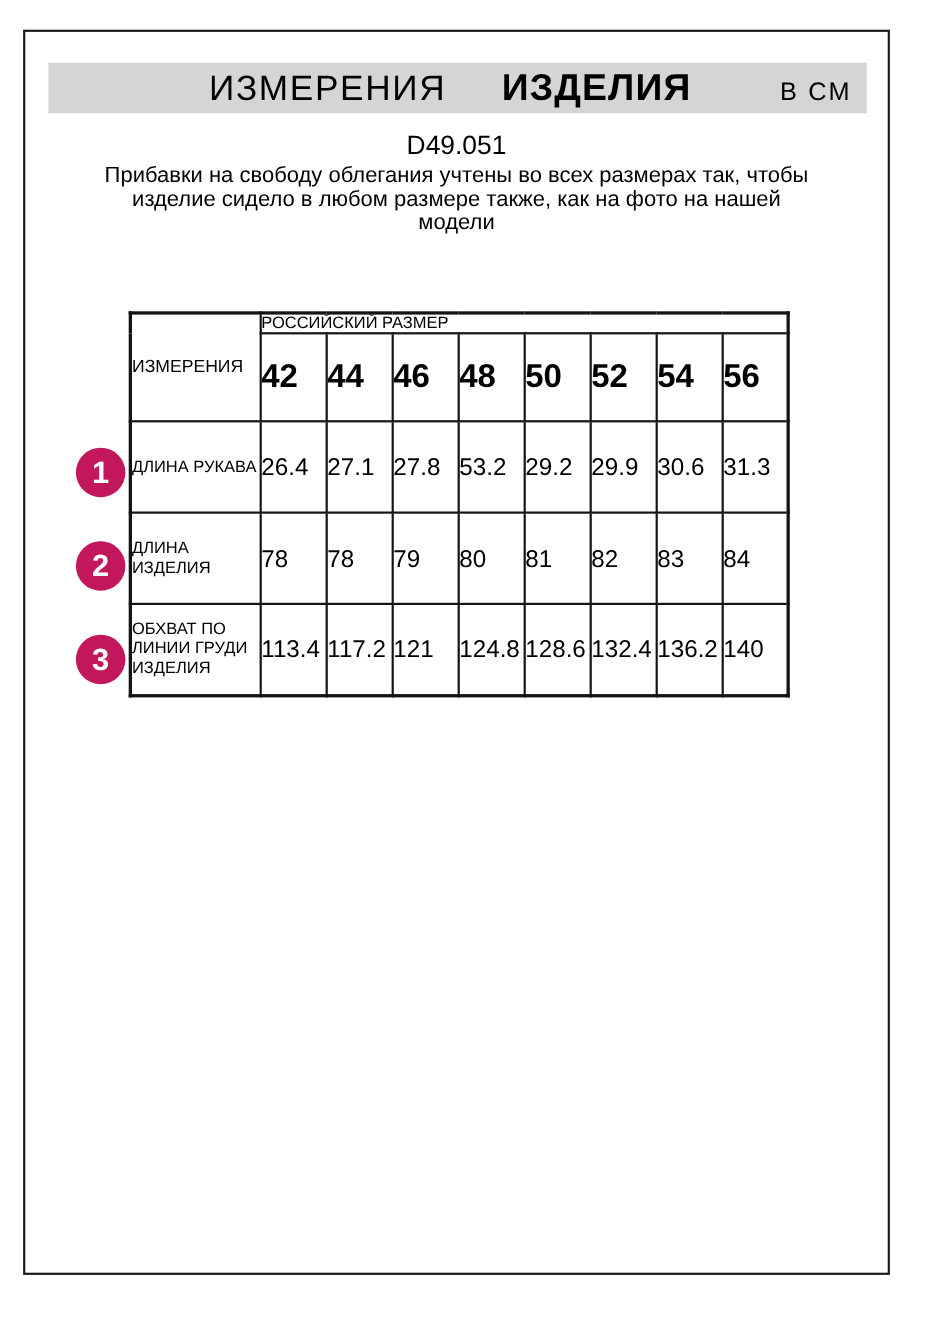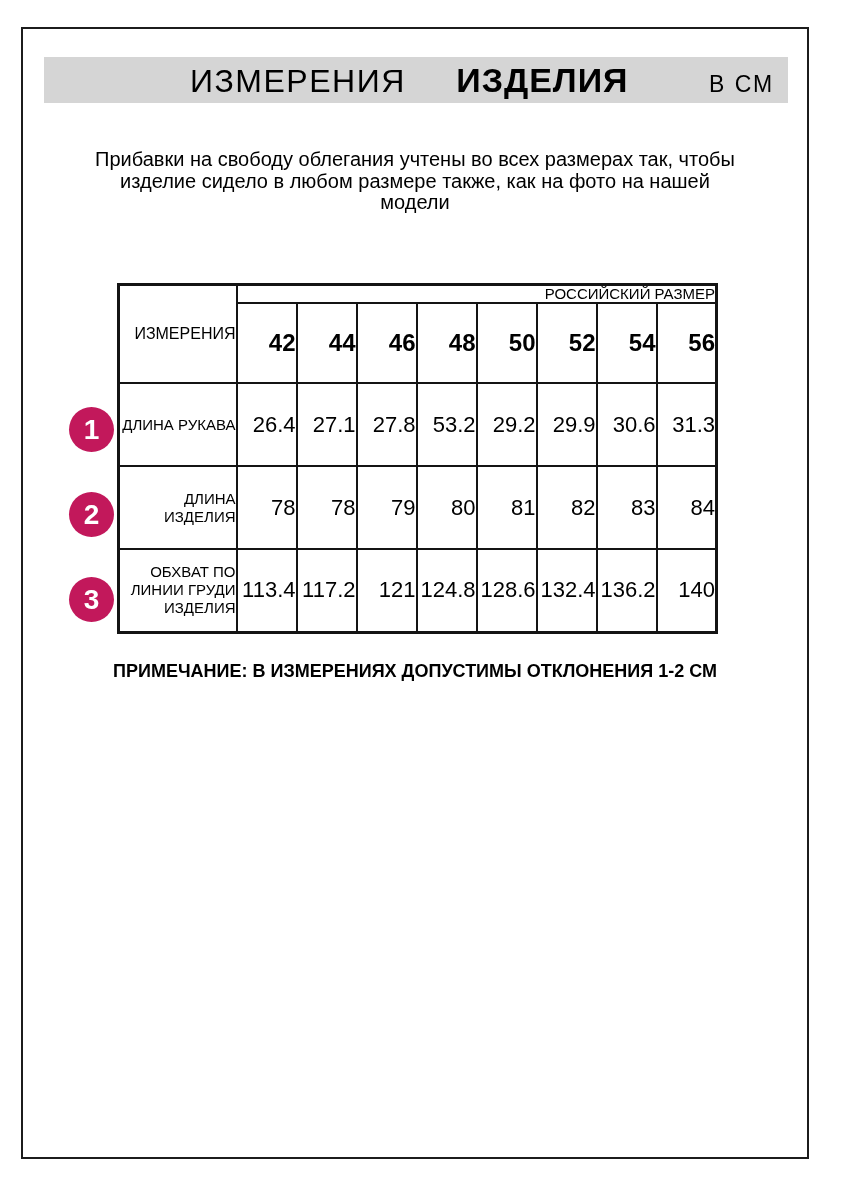--- a/index.html
+++ b/index.html
@@ -48,29 +48,29 @@
   }
   table.size-table {
     position: absolute;
     left: 117px; top: 283px;
     border-collapse: collapse;
     table-layout: fixed;
     border: 3px solid #141414;
   }
   table.size-table td {
     border: 2px solid #141414;
-    text-align: right;
+    text-align: left;
     vertical-align: middle;
     padding: 0;
     overflow: hidden;
   }
   td.corner-cell { font-size: 16px; }
   td.group-cell  { font-size: 15px; height: 16px; line-height: 16px; }
   tr.sizes-row   { height: 80px; }
-  tr.sizes-row td { font-size: 24px; font-weight: bold; }
+  tr.sizes-row td { font-size: 30px; font-weight: bold; }
   tr.data-row    { height: 83px; }
   tr.data-row td.val { font-size: 22px; }
   tr.data-row td.label {
     font-size: 15px;
     line-height: 18px;
     white-space: pre-line;
   }
   .marker {
     position: absolute;
     left: 69px;
@@ -101,20 +101,21 @@
 <div class="screen">
 
   <div class="frame"></div>
 
   <div class="title-banner">
     <span class="title-main">ИЗМЕРЕНИЯ</span>
     <span class="title-bold">ИЗДЕЛИЯ</span>
     <span class="title-unit">В СМ</span>
   </div>
 
+  <div class="article">D49.051</div>
 
   <div class="desc">Прибавки на свободу облегания учтены во всех размерах так, чтобы
 изделие сидело в любом размере также, как на фото на нашей
 модели</div>
 
   <table class="size-table">
     <colgroup>
       <col style="width:118px">
       <col style="width:60px">
         <col style="width:60px">
@@ -176,15 +177,14 @@
       <td class="val">136.2</td>
       <td class="val">140</td>
     </tr>
   </tbody>
     </table>
 
   <div class="marker marker-1">1</div>
   <div class="marker marker-2">2</div>
   <div class="marker marker-3">3</div>
 
-  <div class="note">ПРИМЕЧАНИЕ: В ИЗМЕРЕНИЯХ ДОПУСТИМЫ ОТКЛОНЕНИЯ 1-2 СМ</div>
 
 </div>
 
 </body></html>

